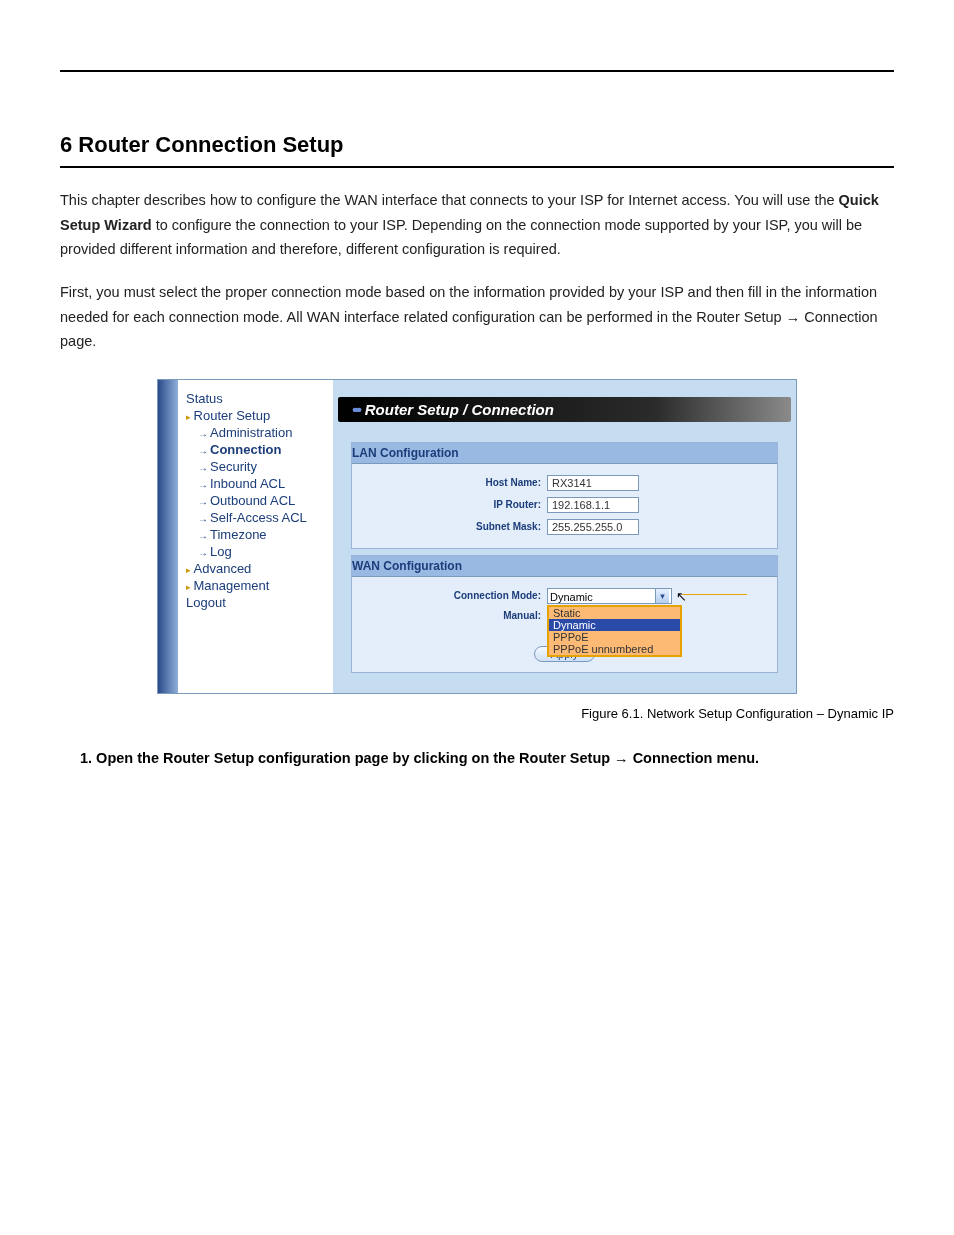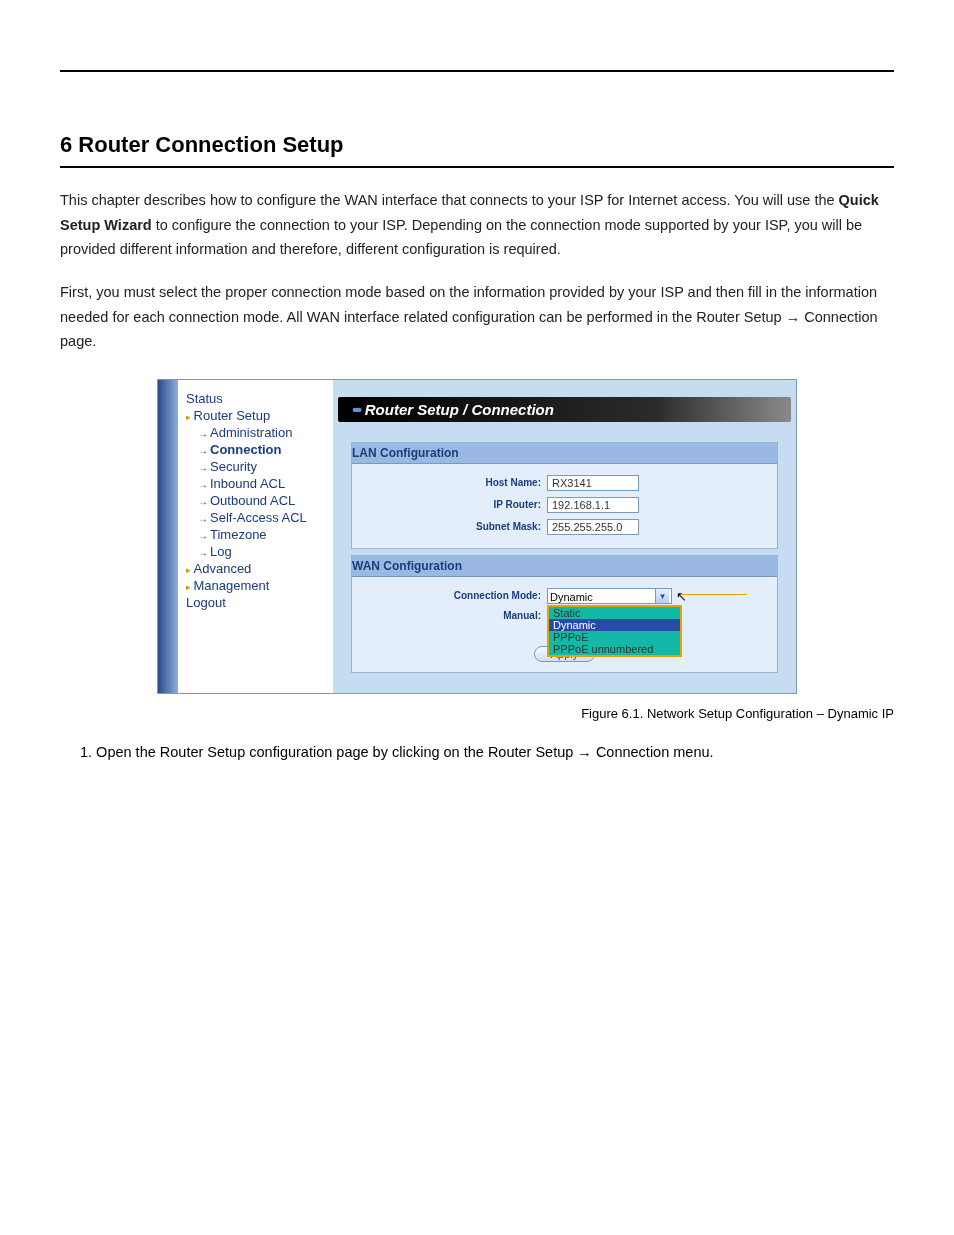--- a/index.html
+++ b/index.html
@@ -28,29 +28,29 @@
   .page-title { background: linear-gradient(90deg,#000 0%, #2b2b2b 70%, #8a8a8a 100%); color: #fff; font-weight: bold; font-style: italic; font-size: 15px; padding: 4px 14px; margin: 7px 5px; border-radius: 2px; }
   .page-title .bullet { color: #6a8fd8; margin-right: 6px; letter-spacing: -3px; }
   .config-panel { margin: 20px 18px 0 18px; background: #e4eefb; border: 1px solid #9ab3d6; }
   .panel-header { background: #9ab9e2; color: #1b3d7a; font-weight: bold; font-size: 12px; text-align: left; padding: 3px 0; border-bottom: 1px solid #7a99bb; }
   .panel-body { padding: 8px 0 10px 0; }
   .frow { display: flex; align-items: center; padding: 3px 0; }
   .flabel { width: 195px; text-align: right; font-weight: bold; color: #1b3d7a; font-size: 10px; padding-right: 6px; }
   .finput { border: 1px solid #7a99bb; background: #fff; font-size: 11px; padding: 1px 4px; width: 92px; color: #333; }
   .fselect { border: 1px solid #7a99bb; background: #fff; font-size: 11px; padding: 0 2px; width: 125px; position: relative; display: flex; align-items: flex-end; justify-content: space-between; cursor: pointer; }
   .fselect .arrow { width: 14px; height: 14px; background: linear-gradient(#e6f0ff,#b6cdef); border-left: 1px solid #7a99bb; text-align: center; color: #2a4a8a; font-size: 9px; line-height: 14px; }
-  .dropdown { position: absolute; top: 16px; left: -1px; width: 135px; border: 2px solid #e6a200; background: #14b8a6; z-index: 5; }
+  .dropdown { position: absolute; top: 16px; left: -1px; width: 135px; border: 2px solid #e6a200; background: #fdba74; z-index: 5; }
   .dropdown div { padding: 0 4px; color: #333; cursor: pointer; }
   .dropdown .sel { background: #2a4aa8; color: #fff; }
   .apply-row { text-align: center; padding-top: 22px; }
   .apply-btn { display: inline-block; border: 1px solid #7a99bb; border-radius: 10px; background: linear-gradient(#f4f9ff,#cfe0f5); color: #2a4a8a; font-size: 11px; padding: 1px 16px; cursor: pointer; }
   .cursor-pointer { position: absolute; left: 325px; top: 2px; font-size: 13px; pointer-events: none; }
   .callout-line { position: absolute; height: 1px; background: #e6a200; }
   .caption { text-align: right; font-size: 13px; margin-top: 12px; }
-  .num-item { font-size: 14.5px; line-height: 1.7; margin-top: 19px; padding-left: 48px; text-indent: -28px; }
+  .num-item { font-size: 14.5px; line-height: 1.7; margin-top: 25px; padding-left: 48px; text-indent: -28px; font-weight: bold; }
 </style>
 </head>
 <body>
 
 <div class="page">
   <div class="top-rule"></div>
 
   <h2 class="section-heading">6 Router Connection Setup</h2>
   <div class="section-rule"></div>
 

